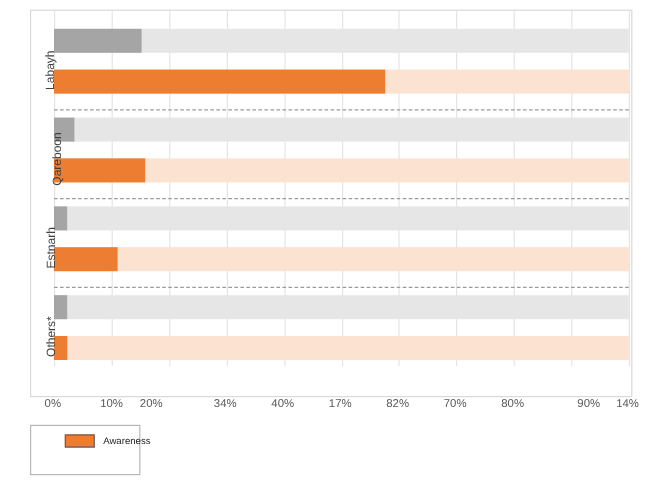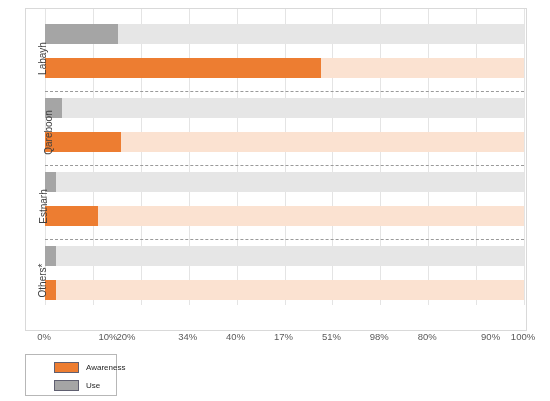--- a/index.html
+++ b/index.html
@@ -193,36 +193,32 @@
     <div id="cat-labels">
         <div class="cat-label" style="top: 44px;"><span>Labayh</span></div>
         <div class="cat-label" style="top: 118px;"><span>Qareboon</span></div>
         <div class="cat-label" style="top: 192px;"><span>Estnarh</span></div>
         <div class="cat-label" style="top: 266px;"><span>Others*</span></div>
       </div>
   </div>
 
   <div id="x-axis">
       <div class="tick-label" style="left: 19px;">0%</div>
-      <div class="tick-label" style="left: 83px;">10%</div>
+      <div class="tick-label" style="left: 68px;">10%</div>
       <div class="tick-label" style="left: 101px;">20%</div>
       <div class="tick-label" style="left: 162.7px;">34%</div>
       <div class="tick-label" style="left: 210.6px; text-align: right;">40%</div>
       <div class="tick-label" style="left: 258.5px;">17%</div>
-      <div class="tick-label" style="left: 306.4px;">51%</div>
-      <div class="tick-label" style="left: 354.3px;">98%</div>
+      <div class="tick-label" style="left: 306.4px;">82%</div>
+      <div class="tick-label" style="left: 354.3px;">70%</div>
       <div class="tick-label" style="left: 402.2px;">80%</div>
       <div class="tick-label" style="left: 450.1px; padding-left: 31px;">90%</div>
-      <div class="tick-label" style="left: 498px;">100%</div>
+      <div class="tick-label" style="left: 498px;">14%</div>
     </div>
 
   <div id="legend">
     <div class="legend-row">
       <span class="legend-swatch" style="background: rgb(237, 125, 49);"></span>
       <span class="legend-text">Awareness</span>
     </div>
-    <div class="legend-row">
-      <span class="legend-swatch" style="background: rgb(165, 165, 165);"></span>
-      <span class="legend-text">Use</span>
-    </div>
   </div>
 
 </div>
 
 </body></html>

